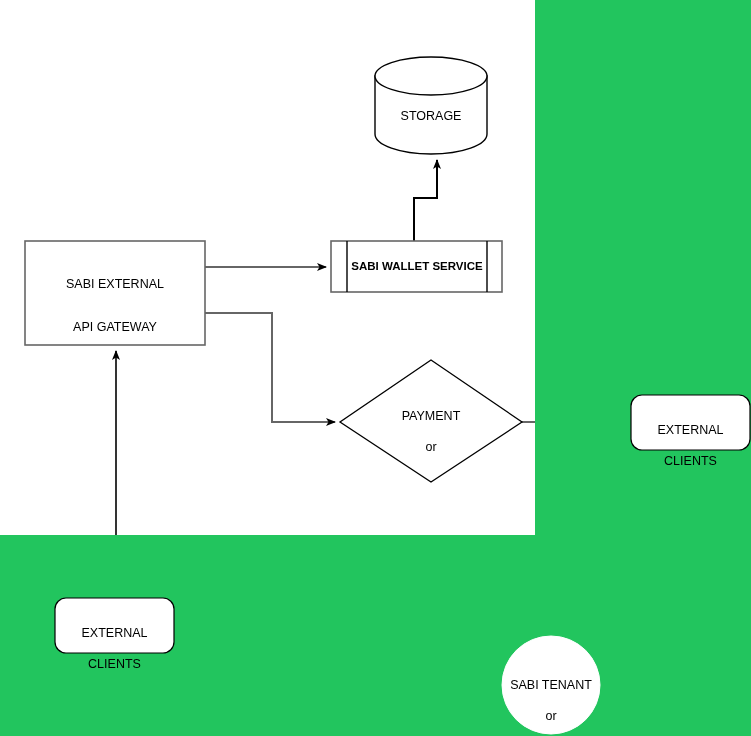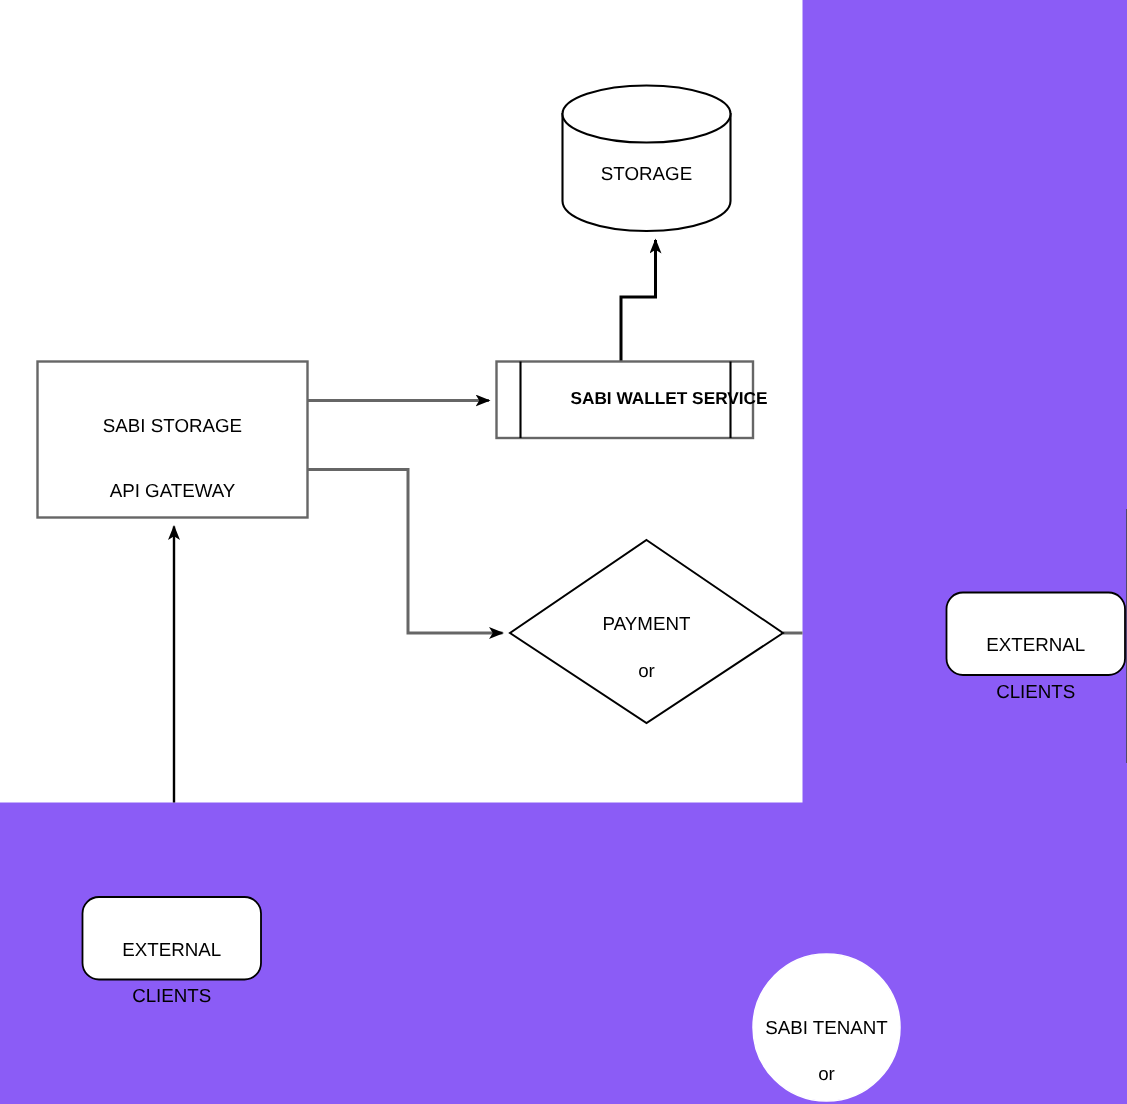--- a/index.html
+++ b/index.html
@@ -8,21 +8,21 @@
     padding: 0;
     background: #000000;
   }
   body {
     font-family: "Liberation Sans", sans-serif;
   }
   #canvas {
     position: relative;
     width: 751px;
     height: 736px;
-    background: #8b5cf6;
+    background: #22c55e;
     overflow: hidden;
   }
   
   .panel {
     position: absolute;
     left: 0;
     top: 0;
     width: 535px;
     height: 535px;
     background: #ffffff;
@@ -46,21 +46,20 @@
     pointer-events: none;
   }
   .lbl-storage {
     left: 375px; top: 110px; width: 112px;
     font-size: 12.5px;
   }
   .lbl-wallet {
     left: 347px; top: 261px; width: 140px;
     font-size: 11.5px;
     font-weight: bold;
-    margin-left: 29px;
   }
   .lbl-gateway {
     left: 25px; top: 265px; width: 180px;
     font-size: 12.5px;
   }
   .lbl-gateway .line2 { display: block; margin-top: 31px; }
   .lbl-diamond {
     left: 341px; top: 394px; width: 180px;
     font-size: 12.5px;
     line-height: 1.22;
@@ -145,21 +144,21 @@
     <g>
       <circle cx="551" cy="685" r="49" fill="#ffffff" stroke="#ffffff" stroke-width="1"></circle>
     </g>
   </svg>
 
   <div class="node-label lbl-storage">STORAGE</div>
 
   <div class="node-label lbl-wallet">SABI WALLET SERVICE</div>
 
   <div class="node-label lbl-gateway">
-    <span>SABI STORAGE</span>
+    <span>SABI EXTERNAL</span>
     <span class="line2">API GATEWAY</span>
   </div>
 
   <div class="node-label lbl-diamond">
     <div>PAYMENT</div>
     <div>or</div>
   </div>
 
   <div class="node-label lbl-ext-right">
     <div>EXTERNAL</div>

